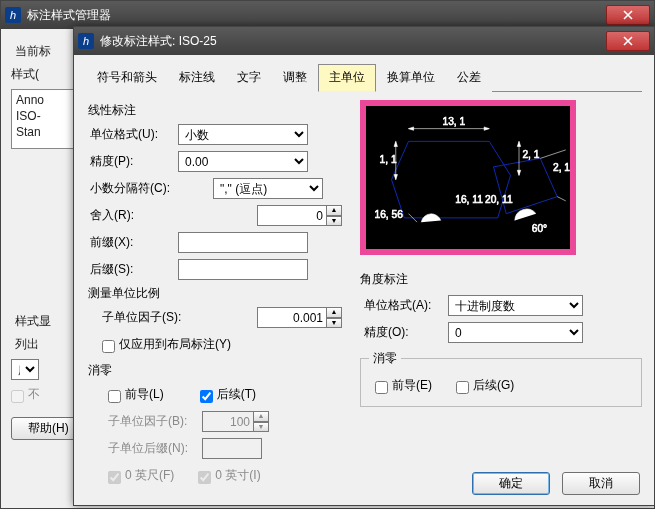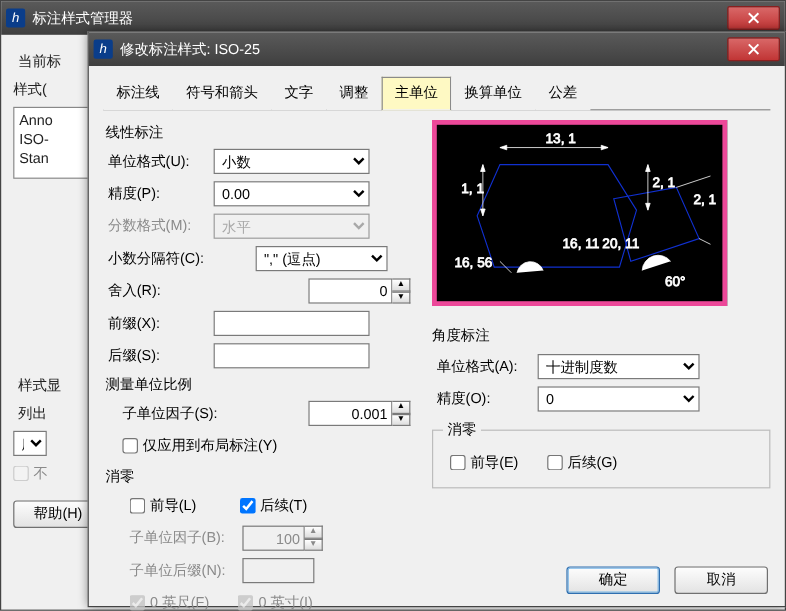--- a/index.html
+++ b/index.html
@@ -38,25 +38,25 @@
 legend { padding: 0 4px; }
 
 .row { display: flex; align-items: center; margin: 4px 4px; min-height: 23px; }
 .row .lbl { width: 88px; }
 .row .ctl { flex: 1; }
 .row .ctl select, .row .ctl input.txt { width: 130px; }
 .row.small .ctl input.txt { width: 70px; text-align: right; }
 .row.disabled { color: #8a8a8a; }
 .row.disabled select, .row.disabled input { color: #8a8a8a; background: #f0f0f0; }
 
-.chk { display: inline-flex; align-items: center; gap: 4px; }
+.chk { display: inline-flex; align-items: flex-end; gap: 4px; }
 .chk input { width: 13px; height: 13px; }
 .chk.disabled { color: #8a8a8a; }
 
-.preview { width: 246px; height: 155px; background: #000; border: 4px solid #ec4899; position: relative; margin-bottom: 16px; }
+.preview { width: 216px; height: 155px; background: #000; border: 6px solid #ec4899; position: relative; margin-bottom: 16px; }
 .preview svg { width: 100%; height: 100%; }
 
 .footer { position: absolute; right: 14px; bottom: 10px; display: flex; gap: 12px; padding-left: 24px; }
 .footer button { min-width: 78px; }
 
 .spin { display: inline-flex; }
 .spin input { width: 52px; text-align: right; border: 1px solid #7a7a7a; height: 21px; padding: 0 3px; }
 .spin .arrows { display: flex; flex-direction: column; }
 .spin .arrows span { width: 15px; height: 10.5px; border: 1px solid #7a7a7a; border-left: none; background: linear-gradient(#fff,#ddd); font-size: 7px; text-align: center; line-height: 8px; cursor: pointer; }
 
@@ -112,45 +112,41 @@
     <span class="app-icon">h</span>
     <span class="title">修改标注样式: ISO-25</span>
     <span class="close-btn">
       <svg viewBox="0 0 10 10">
           <path d="M1 1 L9 9 M9 1 L1 9" stroke="#fff" stroke-width="1.6"></path>
         </svg>
     </span>
   </div>
   <div class="body">
     <div class="tabs">
+      <div class="tab">符号和箭头</div>
       <div class="tab">标注线</div>
-      <div class="tab">符号和箭头</div>
       <div class="tab">文字</div>
       <div class="tab">调整</div>
       <div class="tab active">主单位</div>
       <div class="tab">换算单位</div>
       <div class="tab">公差</div>
     </div>
 
     <div class="cols">
       <div class="col-left">
         <fieldset style="border:none;border-bottom:0;padding:0">
           <div style="margin:2px 0 2px 2px">线性标注</div>
 
           <div class="row">
             <span class="lbl">单位格式(U):</span>
             <span class="ctl"><select class="drop"><option>小数</option></select></span>
           </div>
           <div class="row">
             <span class="lbl">精度(P):</span>
             <span class="ctl"><select class="drop"><option>0.00</option></select></span>
-          </div>
-          <div class="row disabled">
-            <span class="lbl">分数格式(M):</span>
-            <span class="ctl"><select class="drop" disabled=""><option>水平</option></select></span>
           </div>
           <div class="row">
             <span class="lbl">小数分隔符(C):</span>
             <span class="ctl"><select class="drop" style="width:110px;margin-left:35px"><option>"," (逗点)</option></select></span>
           </div>
           <div class="row small">
             <span class="lbl">舍入(R):</span>
             <span class="ctl" style="text-align:right">
               <span class="spin">
                 <input class="txt" value="0" style="">

